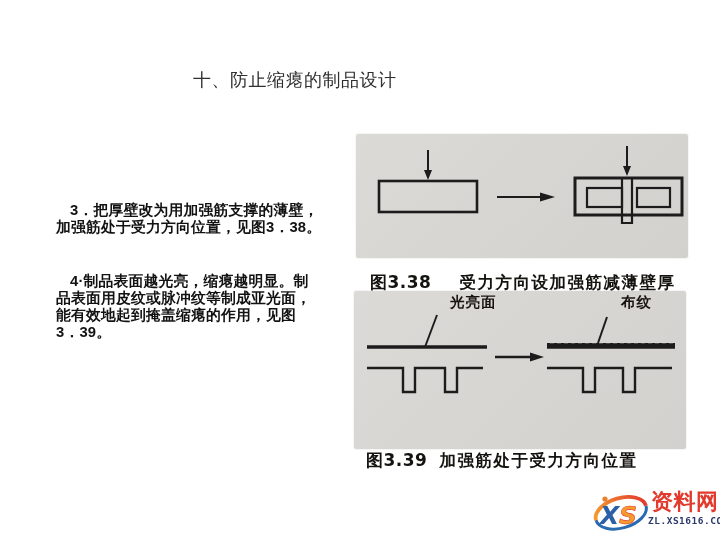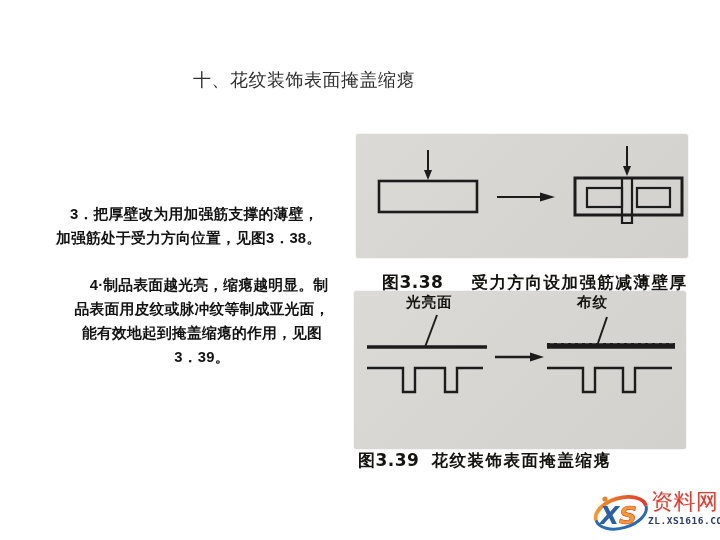--- a/index.html
+++ b/index.html
@@ -12,82 +12,82 @@
   }
   .title{
     position:absolute;left:193px;top:68px;
     margin:0;
     font-family:"Liberation Serif", serif;
     font-size:18px;font-weight:500;color:#2f2f2f;
     letter-spacing:0.5px;white-space:nowrap;
   }
   .para{
     position:absolute;left:56px;width:292px;
-    font-size:14.8px;line-height:24px;
+    font-size:14.8px;line-height:17px;
     font-weight:600;color:#121212;
     white-space:pre-line;text-indent:14px;
     letter-spacing:0.2px;
   }
   .para.p1{top:202px;}
-  .para.p2{top:273px;text-align:center;}
+  .para.p2{top:273px;}
 
   .figure{
     position:absolute;
     background:linear-gradient(135deg,#dbdad6 0%,#d7d5d1 55%,#d2d1cd 100%);
     border-radius:2px;
     box-shadow:0 0 0 1px rgba(0,0,0,0.04);
   }
   .fig1{left:356px;top:134px;width:332px;height:124px;}
   .fig2{left:354px;top:291px;width:332px;height:158px;}
   .figure svg{position:absolute;left:0;top:0;}
   .fig-caption{
     position:absolute;
     display:flex;align-items:baseline;gap:12px;
     color:#151310;white-space:nowrap;
   }
-  .fig1 .fig-caption{left:26px;top:94px;gap:28px;}
-  .fig2 .fig-caption{left:4px;top:115px;}
+  .fig1 .fig-caption{left:14px;top:94px;gap:28px;}
+  .fig2 .fig-caption{left:12px;top:115px;}
   .fig-caption .cap-label{
     font-weight:800;font-size:17px;
     font-family:"DejaVu Sans", sans-serif;
     letter-spacing:0.5px;
   }
   .fig-caption .cap-text{
     font-weight:700;font-size:16.5px;
     letter-spacing:1.5px;
     margin-top:44px;
   }
   .fig-label{
     position:absolute;top:2px;
     font-size:14.5px;font-weight:700;color:#17140f;
-    letter-spacing:1px;white-space:nowrap;
+    letter-spacing:1px;white-space:nowrap;margin-left:44px;
   }
   .fig-label.gloss{left:52px;}
   .fig-label.cloth{left:223px;}
 
   .logo{position:absolute;left:592px;top:486px;width:128px;height:54px;}
   .logo .mark{position:absolute;left:0;top:2px;}
   .logo .site-name{
     position:absolute;left:59px;top:1px;
-    font-size:22px;font-weight:400;color:#e23b2e;
+    font-size:22px;font-weight:700;color:#e23b2e;
     letter-spacing:0.5px;white-space:nowrap;
   }
   .logo .site-url{
     position:absolute;left:56px;top:29px;
     font-family:"DejaVu Sans Mono", monospace;
     font-size:9.5px;font-weight:700;color:#2b3a6b;
     letter-spacing:0.5px;white-space:nowrap;
   }
 </style>
 </head>
 <body>
 
 <div class="screen">
 
-  <h1 class="title">十、花纹装饰表面掩盖缩瘪</h1>
+  <h1 class="title">十、防止缩瘪的制品设计</h1>
 
   <div class="para p1">3．把厚壁改为用加强筋支撑的薄壁，
 加强筋处于受力方向位置，见图3．38。</div>
   <div class="para p2">4·制品表面越光亮，缩瘪越明显。制
 品表面用皮纹或脉冲纹等制成亚光面，
 能有效地起到掩盖缩瘪的作用，见图
 3．39。</div>
 
   <div class="figure fig1">
     <svg width="332" height="92" viewBox="0 0 332 92">
@@ -132,21 +132,21 @@
       </g>
       <g stroke="#1c1c1c">
         <line x1="253" y1="26" x2="244" y2="52" stroke-width="2"></line>
         <line x1="193" y1="55" x2="321" y2="55" stroke-width="5.5"></line>
         <line x1="193" y1="52.5" x2="321" y2="52.5" stroke-width="1.2" stroke-dasharray="3,4"></line>
         <path d="M193,77 H229 V101 H241 V77 H269 V101 H281 V77 H318" fill="none" stroke-width="2.4"></path>
       </g>
     </svg>
     <div class="fig-caption">
       <span class="cap-label">图3.39</span>
-      <span class="cap-text">花纹装饰表面掩盖缩瘪</span>
+      <span class="cap-text">加强筋处于受力方向位置</span>
     </div>
   </div>
 
   <div class="logo">
     <svg class="mark" width="58" height="50" viewBox="0 0 58 50">
       <defs>
         <linearGradient id="ringTop" x1="0" y1="0" x2="1" y2="0">
           <stop offset="0" stop-color="#f59b2d"></stop>
           <stop offset="1" stop-color="#e23b2e"></stop>
         </linearGradient>

